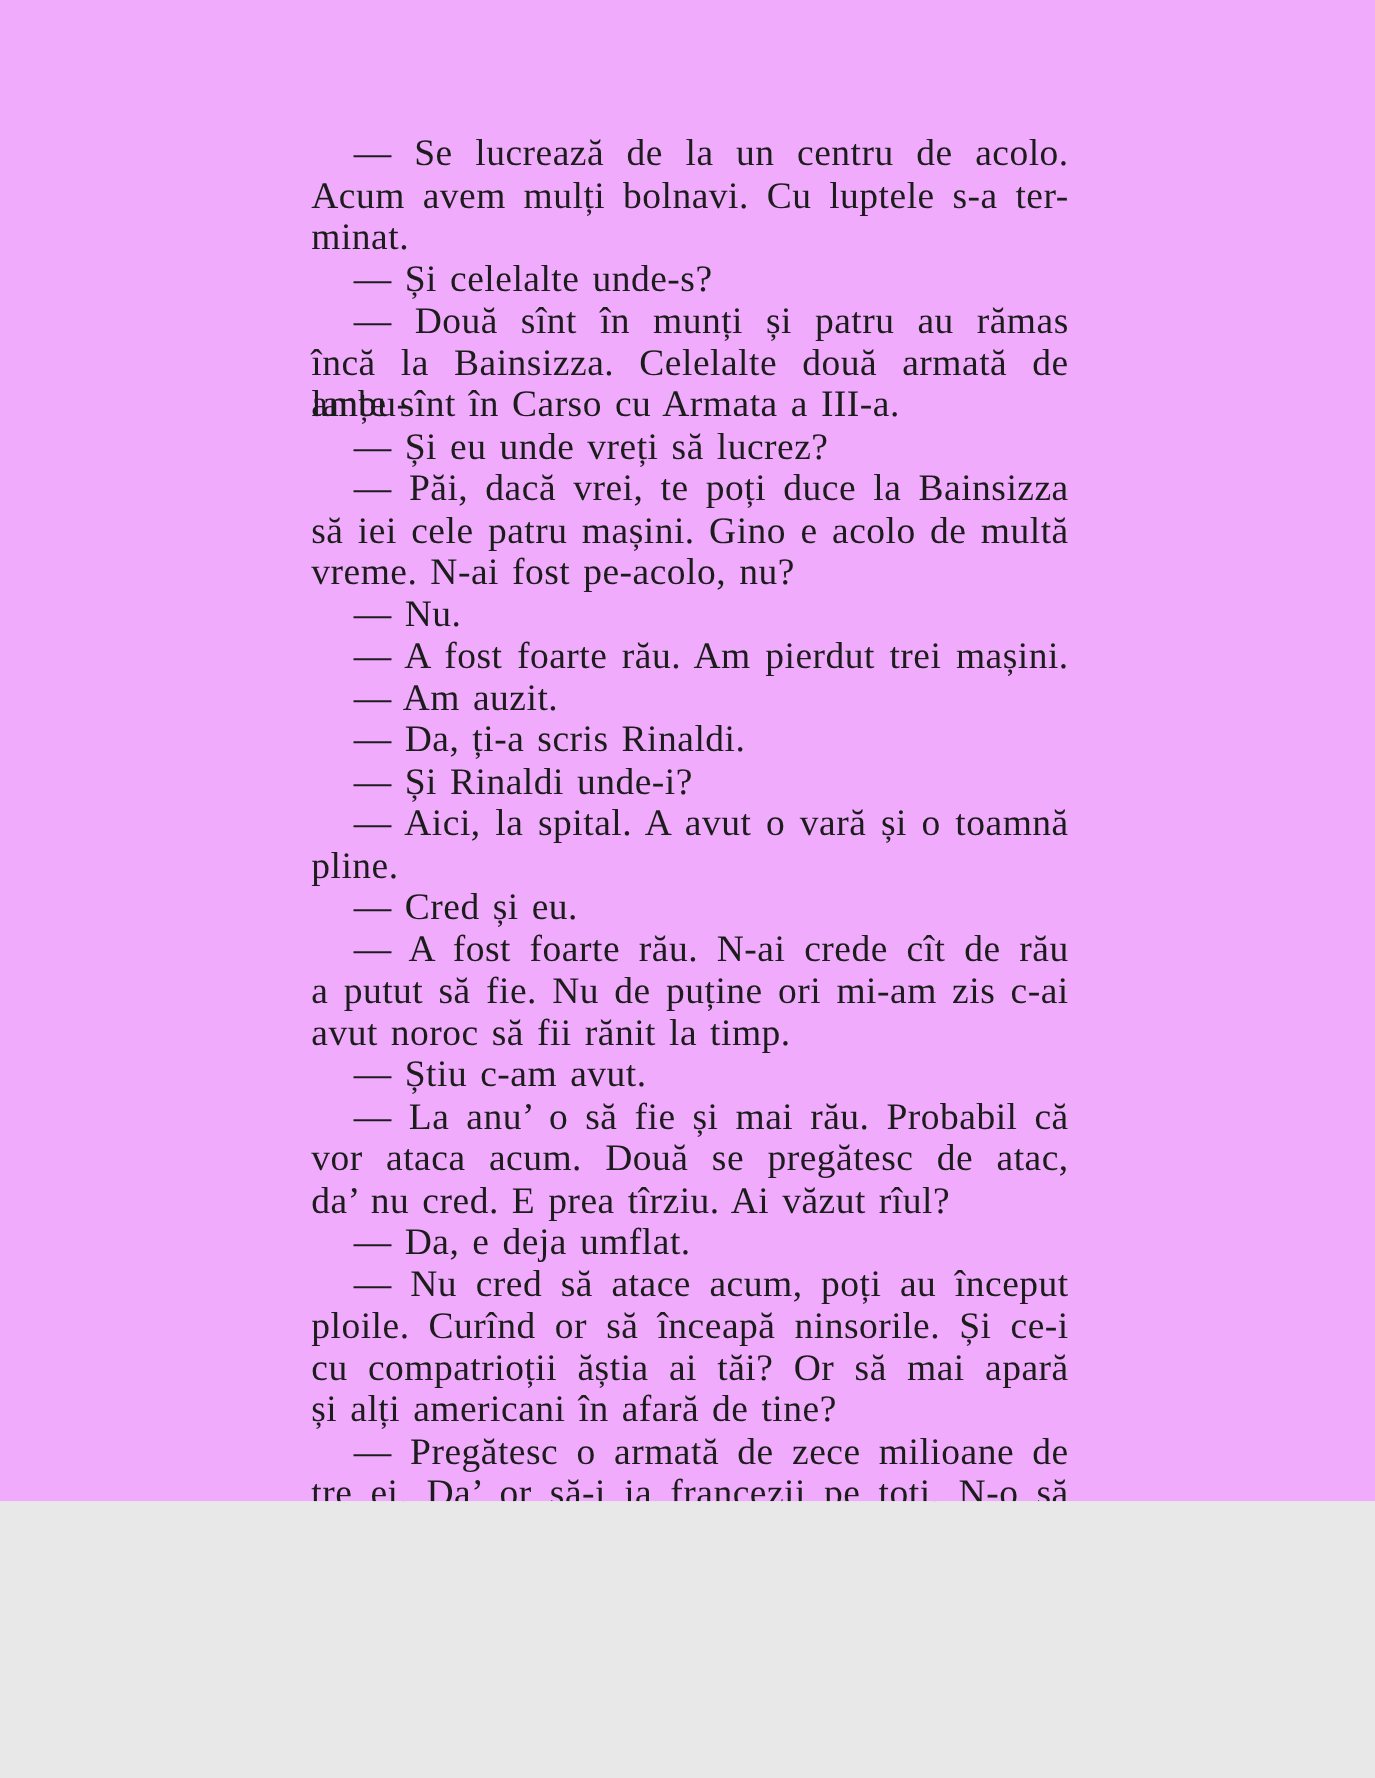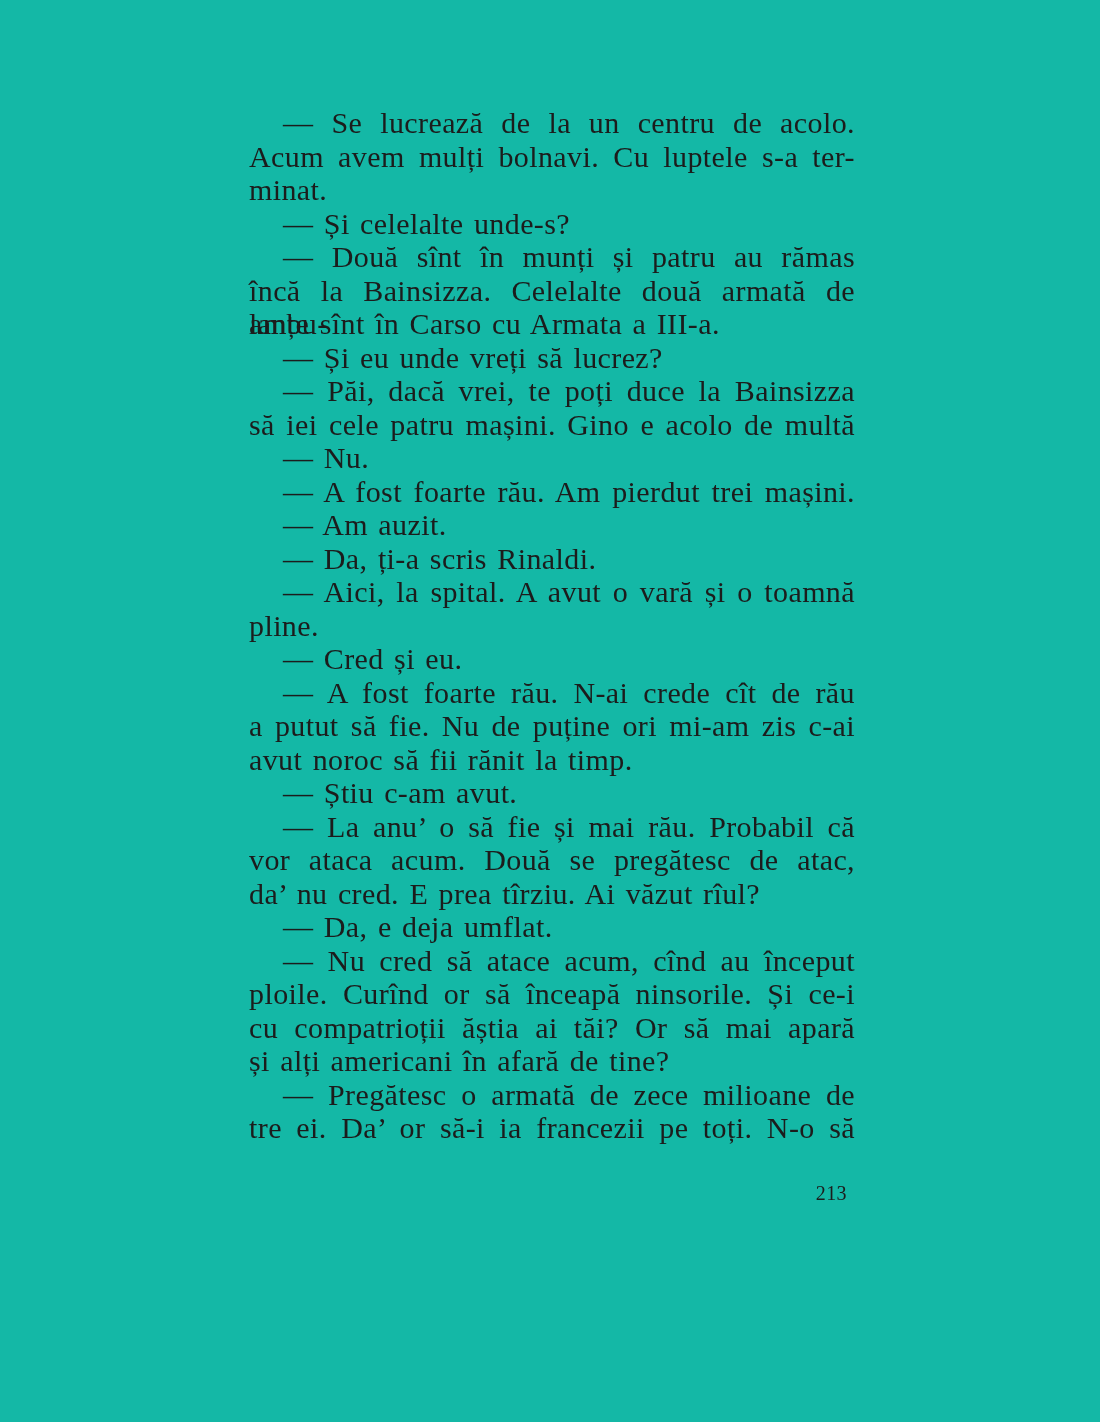--- a/index.html
+++ b/index.html
@@ -3,22 +3,22 @@
 <meta charset="utf-8">
 <style>
   html, body {
     margin: 0;
     padding: 0;
     background: #e8e8e8;
   }
   .book-page {
     position: relative;
     width: 1100px;
-    height: 1422px;
-    background: #14b8a6;
+    height: 1201px;
+    background: #f0abfc;
     font-family: "Liberation Serif", "DejaVu Serif", serif;
     color: #1c1c1c;
     overflow: hidden;
   }
   .text-block {
     position: absolute;
     left: 249px;
     top: 106px;
     width: 606px;
   }
@@ -57,36 +57,38 @@
         <div class="line ind just">— Se lucrează de la un centru de acolo.</div>
         <div class="line just">Acum avem mulți bolnavi. Cu luptele s-a ter-</div>
         <div class="line">minat.</div>
         <div class="line ind">— Și celelalte unde-s?</div>
         <div class="line ind just">— Două sînt în munți și patru au rămas</div>
         <div class="line just">încă la Bainsizza. Celelalte două armată de ambu-</div>
         <div class="line">lanțe sînt în Carso cu Armata a III-a.</div>
         <div class="line ind">— Și eu unde vreți să lucrez?</div>
         <div class="line ind just">— Păi, dacă vrei, te poți duce la Bainsizza</div>
         <div class="line just">să iei cele patru mașini. Gino e acolo de multă</div>
+        <div class="line">vreme. N-ai fost pe-acolo, nu?</div>
         <div class="line ind">— Nu.</div>
         <div class="line ind just">— A fost foarte rău. Am pierdut trei mașini.</div>
         <div class="line ind">— Am auzit.</div>
         <div class="line ind">— Da, ți-a scris Rinaldi.</div>
+        <div class="line ind">— Și Rinaldi unde-i?</div>
         <div class="line ind just">— Aici, la spital. A avut o vară și o toamnă</div>
         <div class="line">pline.</div>
         <div class="line ind">— Cred și eu.</div>
         <div class="line ind just">— A fost foarte rău. N-ai crede cît de rău</div>
         <div class="line just">a putut să fie. Nu de puține ori mi-am zis c-ai</div>
         <div class="line">avut noroc să fii rănit la timp.</div>
         <div class="line ind">— Știu c-am avut.</div>
         <div class="line ind just">— La anu’ o să fie și mai rău. Probabil că</div>
         <div class="line just">vor ataca acum. Două se pregătesc de atac,</div>
         <div class="line">da’ nu cred. E prea tîrziu. Ai văzut rîul?</div>
         <div class="line ind">— Da, e deja umflat.</div>
-        <div class="line ind just">— Nu cred să atace acum, cînd au început</div>
+        <div class="line ind just">— Nu cred să atace acum, poți au început</div>
         <div class="line just">ploile. Curînd or să înceapă ninsorile. Și ce-i</div>
         <div class="line just">cu compatrioții ăștia ai tăi? Or să mai apară</div>
         <div class="line">și alți americani în afară de tine?</div>
         <div class="line ind just">— Pregătesc o armată de zece milioane de</div>
         <div class="line just">tre ei. Da’ or să-i ia francezii pe toți. N-o să</div>
       </div>
     <div class="page-number">213</div>
   </div>
 </div>
 

